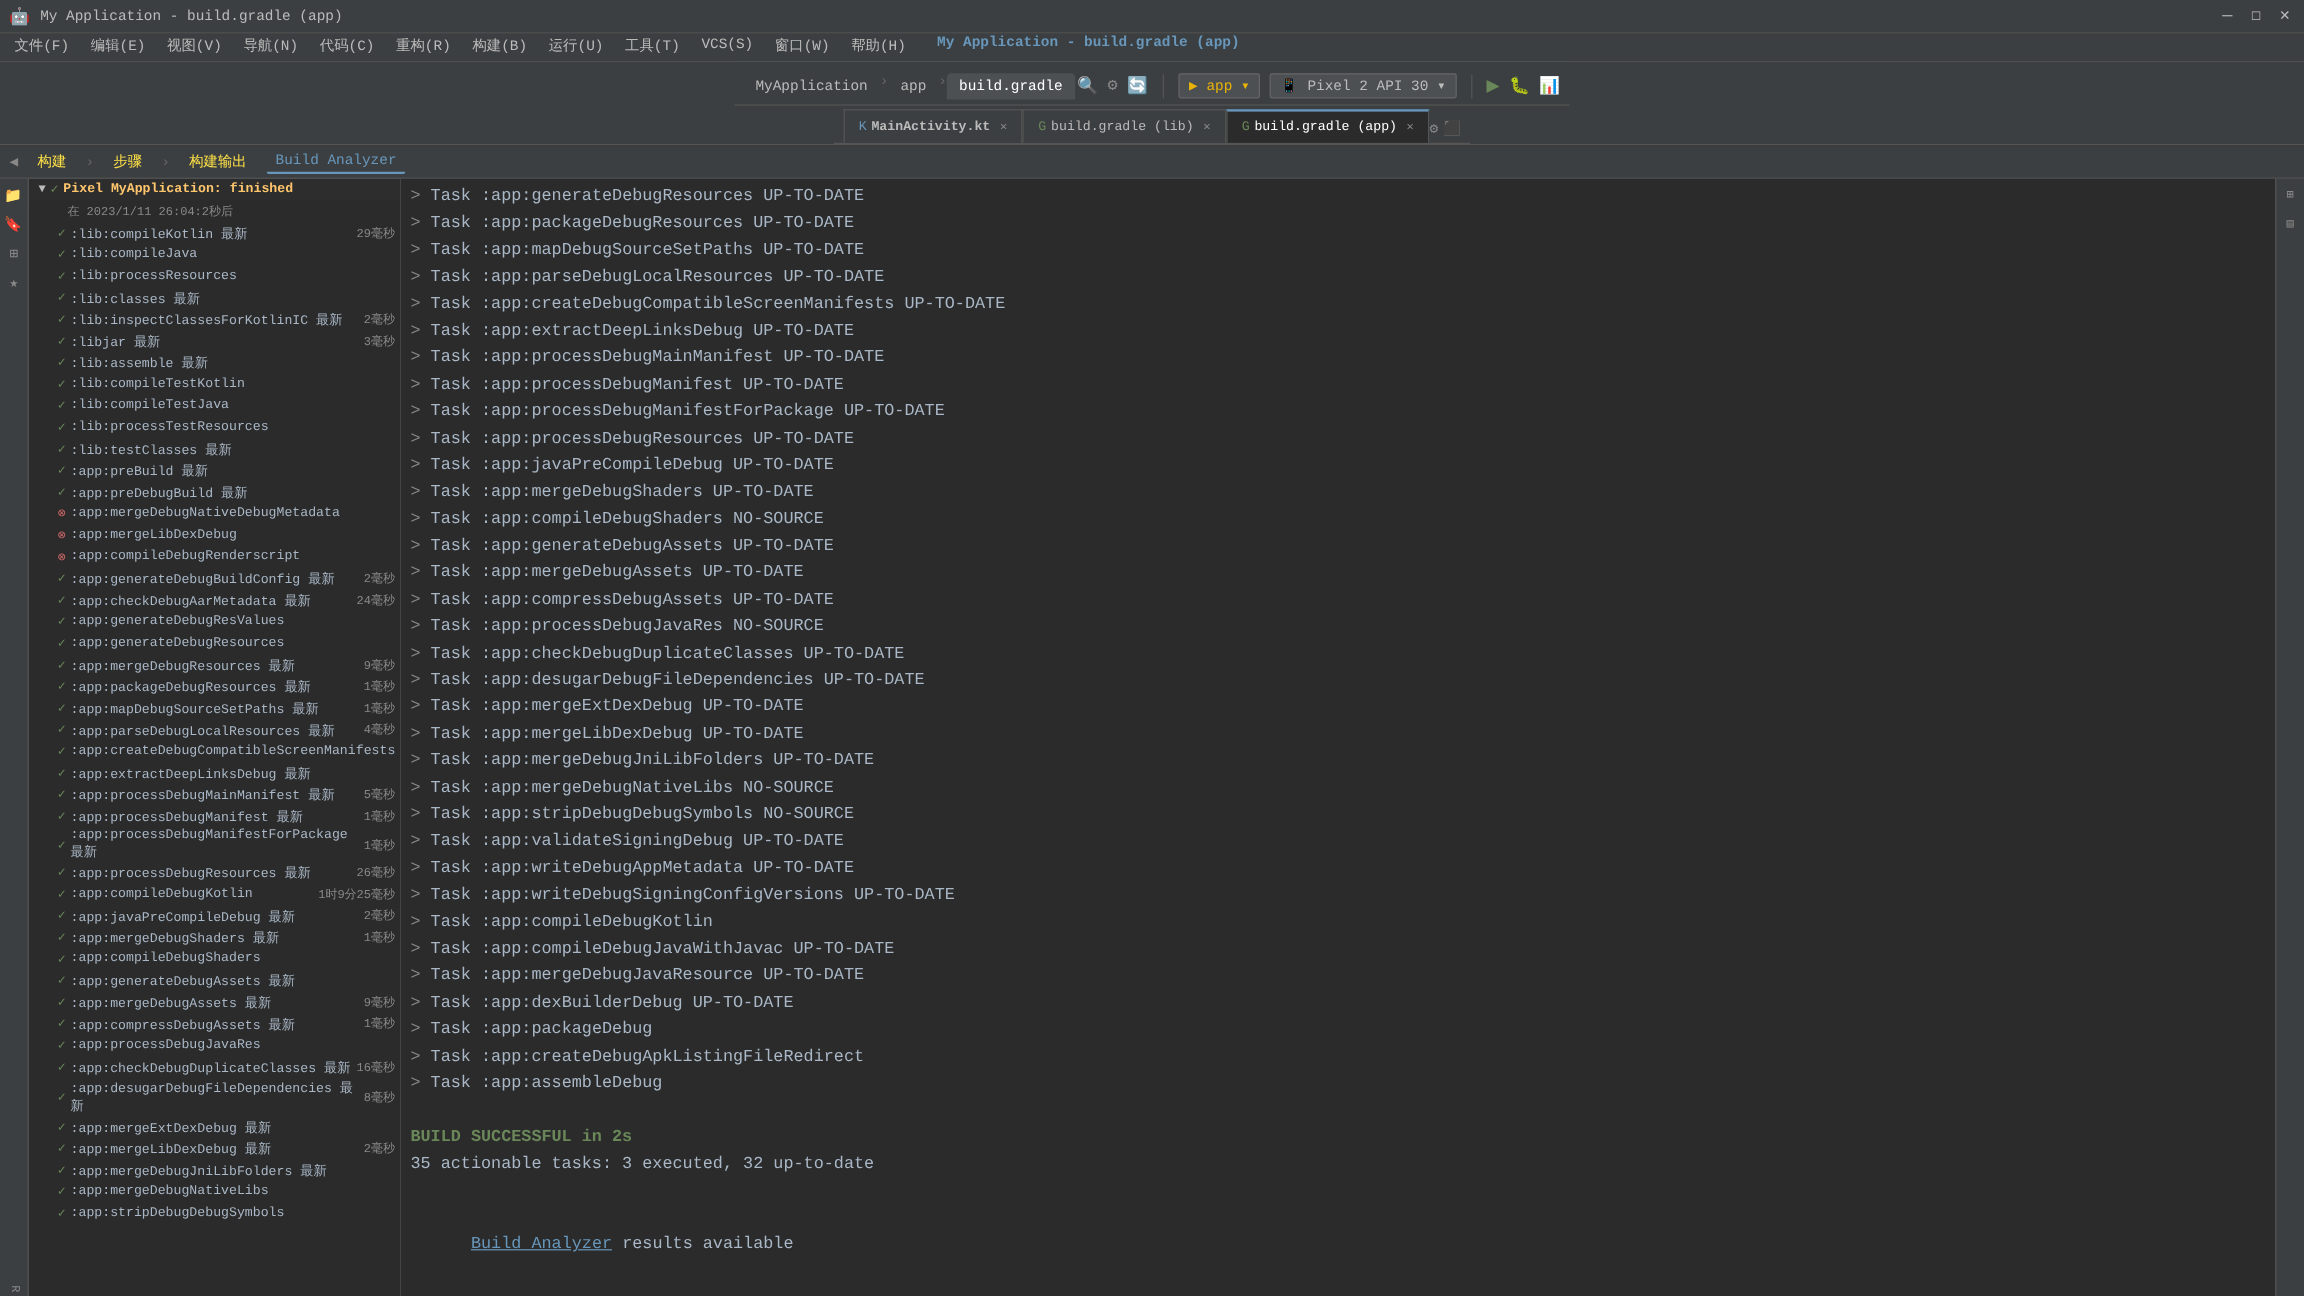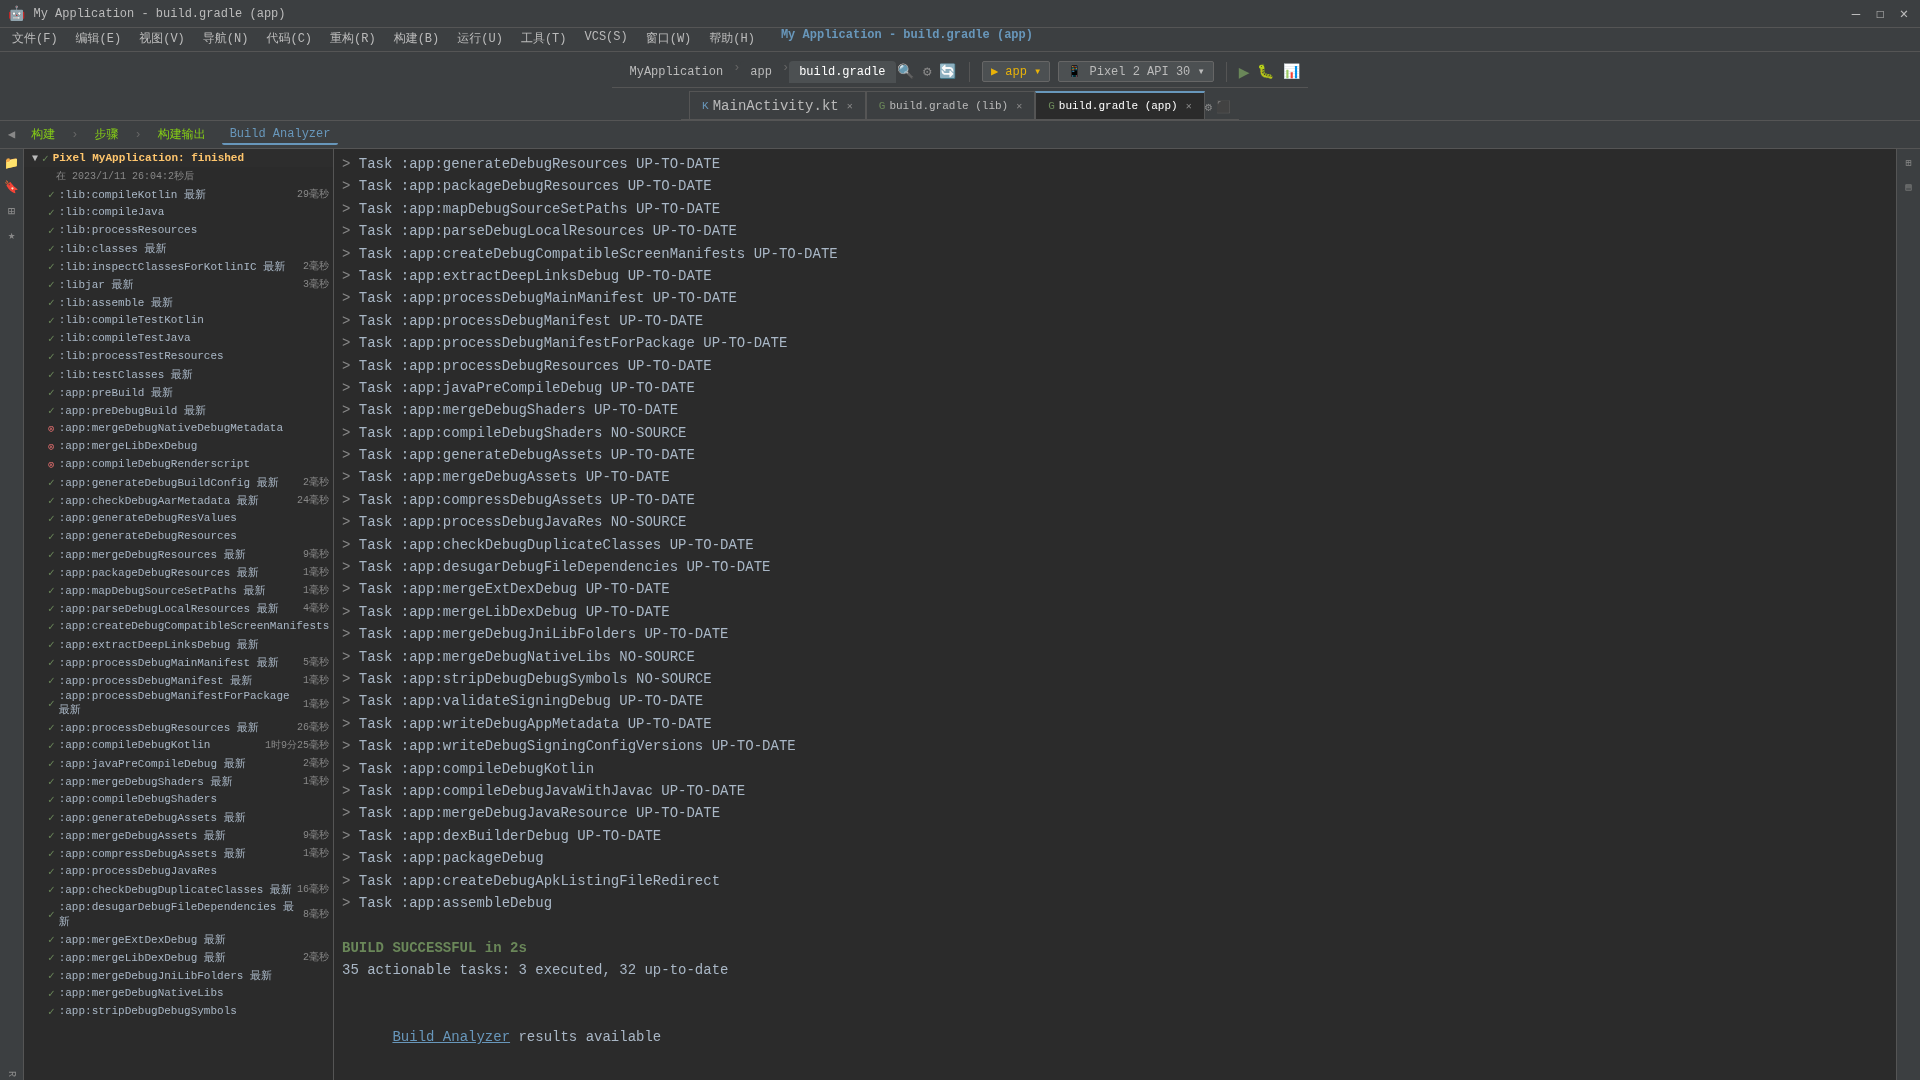--- a/index.html
+++ b/index.html
@@ -98,21 +98,21 @@
       border-bottom: 1px solid #555;
       gap: 8px;
       font-size: 12px;
       color: #bbb;
     }
     .build-tab {
       padding: 2px 8px;
       cursor: pointer;
       border-radius: 2px;
       font-size: 12px;
-      color: #84cc16;
+      color: #fde047;
     }
     .build-tab.active {
       color: #6897bb;
       border-bottom: 2px solid #6897bb;
     }
     .build-tab-separator {
       color: #666;
     }
 
     
@@ -273,21 +273,21 @@
       <div class="separator-v"></div>
       <span style="color:#6a8759; cursor:pointer; font-size:18px;">▶</span>
       <span style="color:#888; cursor:pointer; font-size:14px;">🐛</span>
       <span style="color:#888; cursor:pointer; font-size:14px;">📊</span>
     </div>
   </div>
 
   <div style="display:flex; align-items:flex-end; background:#3c3f41; padding:0 8px; height:28px; border-bottom:1px solid #555;">
     <div class="tab-item">
       <span style="color:#6897bb; font-size:11px;">K</span>
-      <span style="font-size:14px;">MainActivity.kt</span>
+      <span style="font-size:11px;font-weight:bold;">MainActivity.kt</span>
       <span class="tab-close">✕</span>
     </div>
     <div class="tab-item">
       <span style="color:#6a8759; font-size:11px;">G</span>
       <span style="font-size:11px;">build.gradle (lib)</span>
       <span class="tab-close">✕</span>
     </div>
     <div class="tab-item active">
       <span style="color:#6a8759; font-size:11px;">G</span>
       <span style="font-size:11px;">build.gradle (app)</span>

